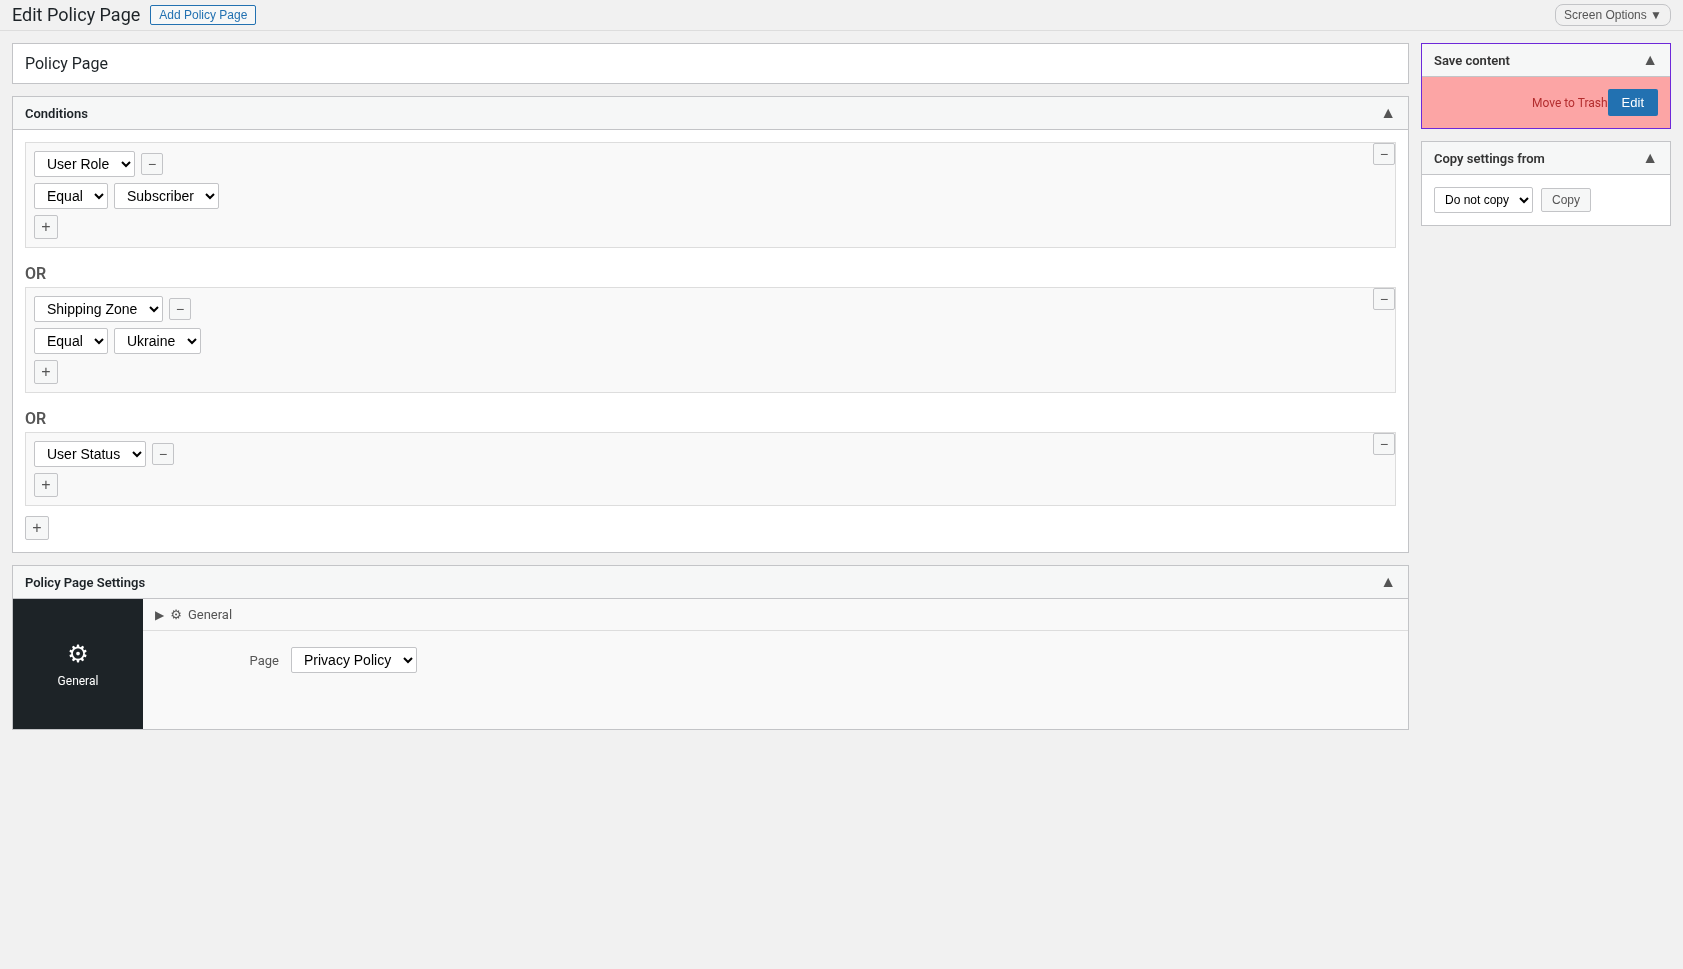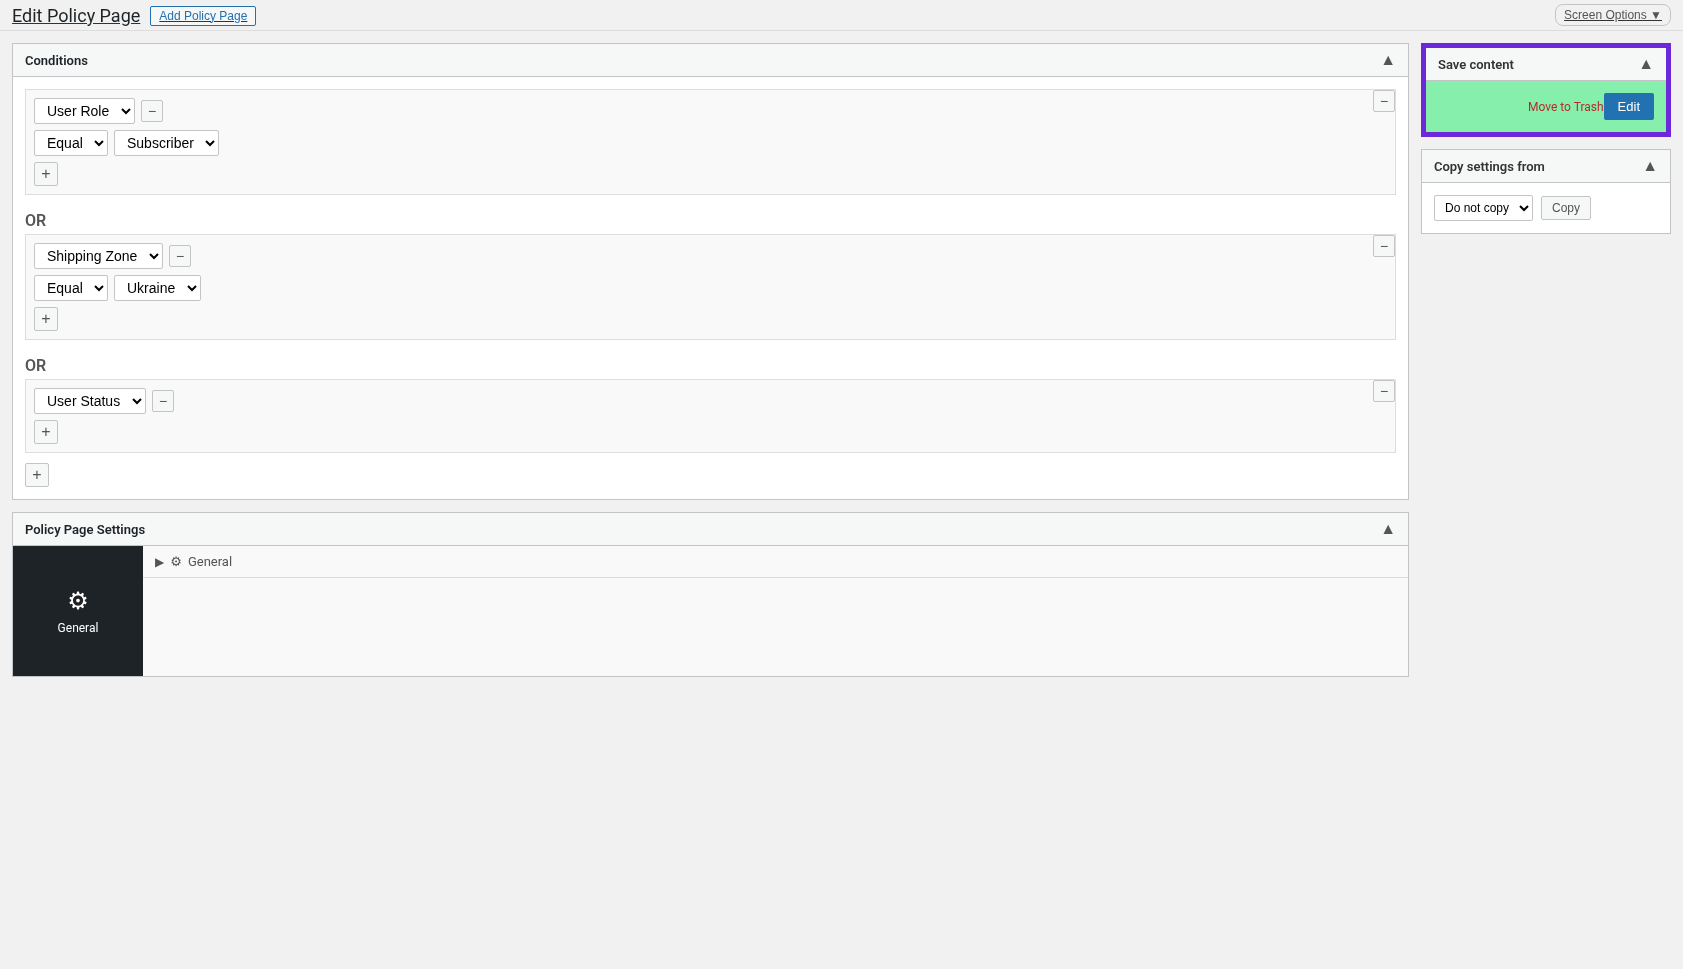--- a/index.html
+++ b/index.html
@@ -6,25 +6,24 @@
     body {
       font-family: -apple-system, BlinkMacSystemFont, "Segoe UI", Roboto, sans-serif;
       font-size: 13px;
       background: #f1f1f1;
       color: #333;
     }
 
     .top-bar {
       background: #f1f1f1;
       display: flex;
-      align-items: flex-end;
+      align-items: flex-start;
       justify-content: space-between;
       padding: 4px 12px;
       border-bottom: 1px solid #ddd;
-      text-decoration: underline;
     }
 
     .top-bar-left {
       display: flex;
       align-items: center;
       gap: 10px;
     }
 
     .page-title-text {
       font-size: 18px;
@@ -276,22 +275,22 @@
 
     .settings-row-label {
       width: 120px;
       text-align: right;
       color: #555;
       font-size: 13px;
     }
 
     
     .save-content-panel {
-      background: #86efac;
-      border: 5px solid #6d28d9;
+      background: #fca5a5;
+      border: 1px solid #6d28d9;
     }
 
     .save-content-header {
       display: flex;
       align-items: center;
       justify-content: space-between;
       padding: 8px 12px;
       background: #f6f7f7;
       border-bottom: 1px solid #c3c4c7;
     }
@@ -377,20 +376,21 @@
     <span class="page-title-text">Edit Policy Page</span>
     <button class="add-policy-btn">Add Policy Page</button>
   </div>
   <button class="screen-options-btn">Screen Options ▼</button>
 </div>
 
 <div class="main-layout">
 
   <div class="main-content">
 
+    <div class="policy-page-title-box">Policy Page</div>
 
     <div class="panel">
       <div class="panel-header">
         <span class="panel-header-title">Conditions</span>
         <button class="collapse-btn">▲</button>
       </div>
       <div class="panel-body">
 
         <div class="condition-group-wrapper">
           <div class="condition-group-inner">
@@ -473,20 +473,28 @@
           <span class="settings-tab-icon">⚙</span>
           <span class="settings-tab-label">General</span>
         </div>
 
         <div class="settings-content">
           <div class="settings-content-header">
             <span style="font-size:12px;">▶</span>
             <span>⚙</span>
             <span>General</span>
           </div>
+          <div class="settings-content-body">
+            <div class="settings-row">
+              <span class="settings-row-label">Page</span>
+              <select class="condition-select">
+                <option>Privacy Policy</option>
+              </select>
+            </div>
+          </div>
         </div>
       </div>
     </div>
 
   </div>
 
   <div class="sidebar">
 
     <div class="save-content-panel">
       <div class="save-content-header">

